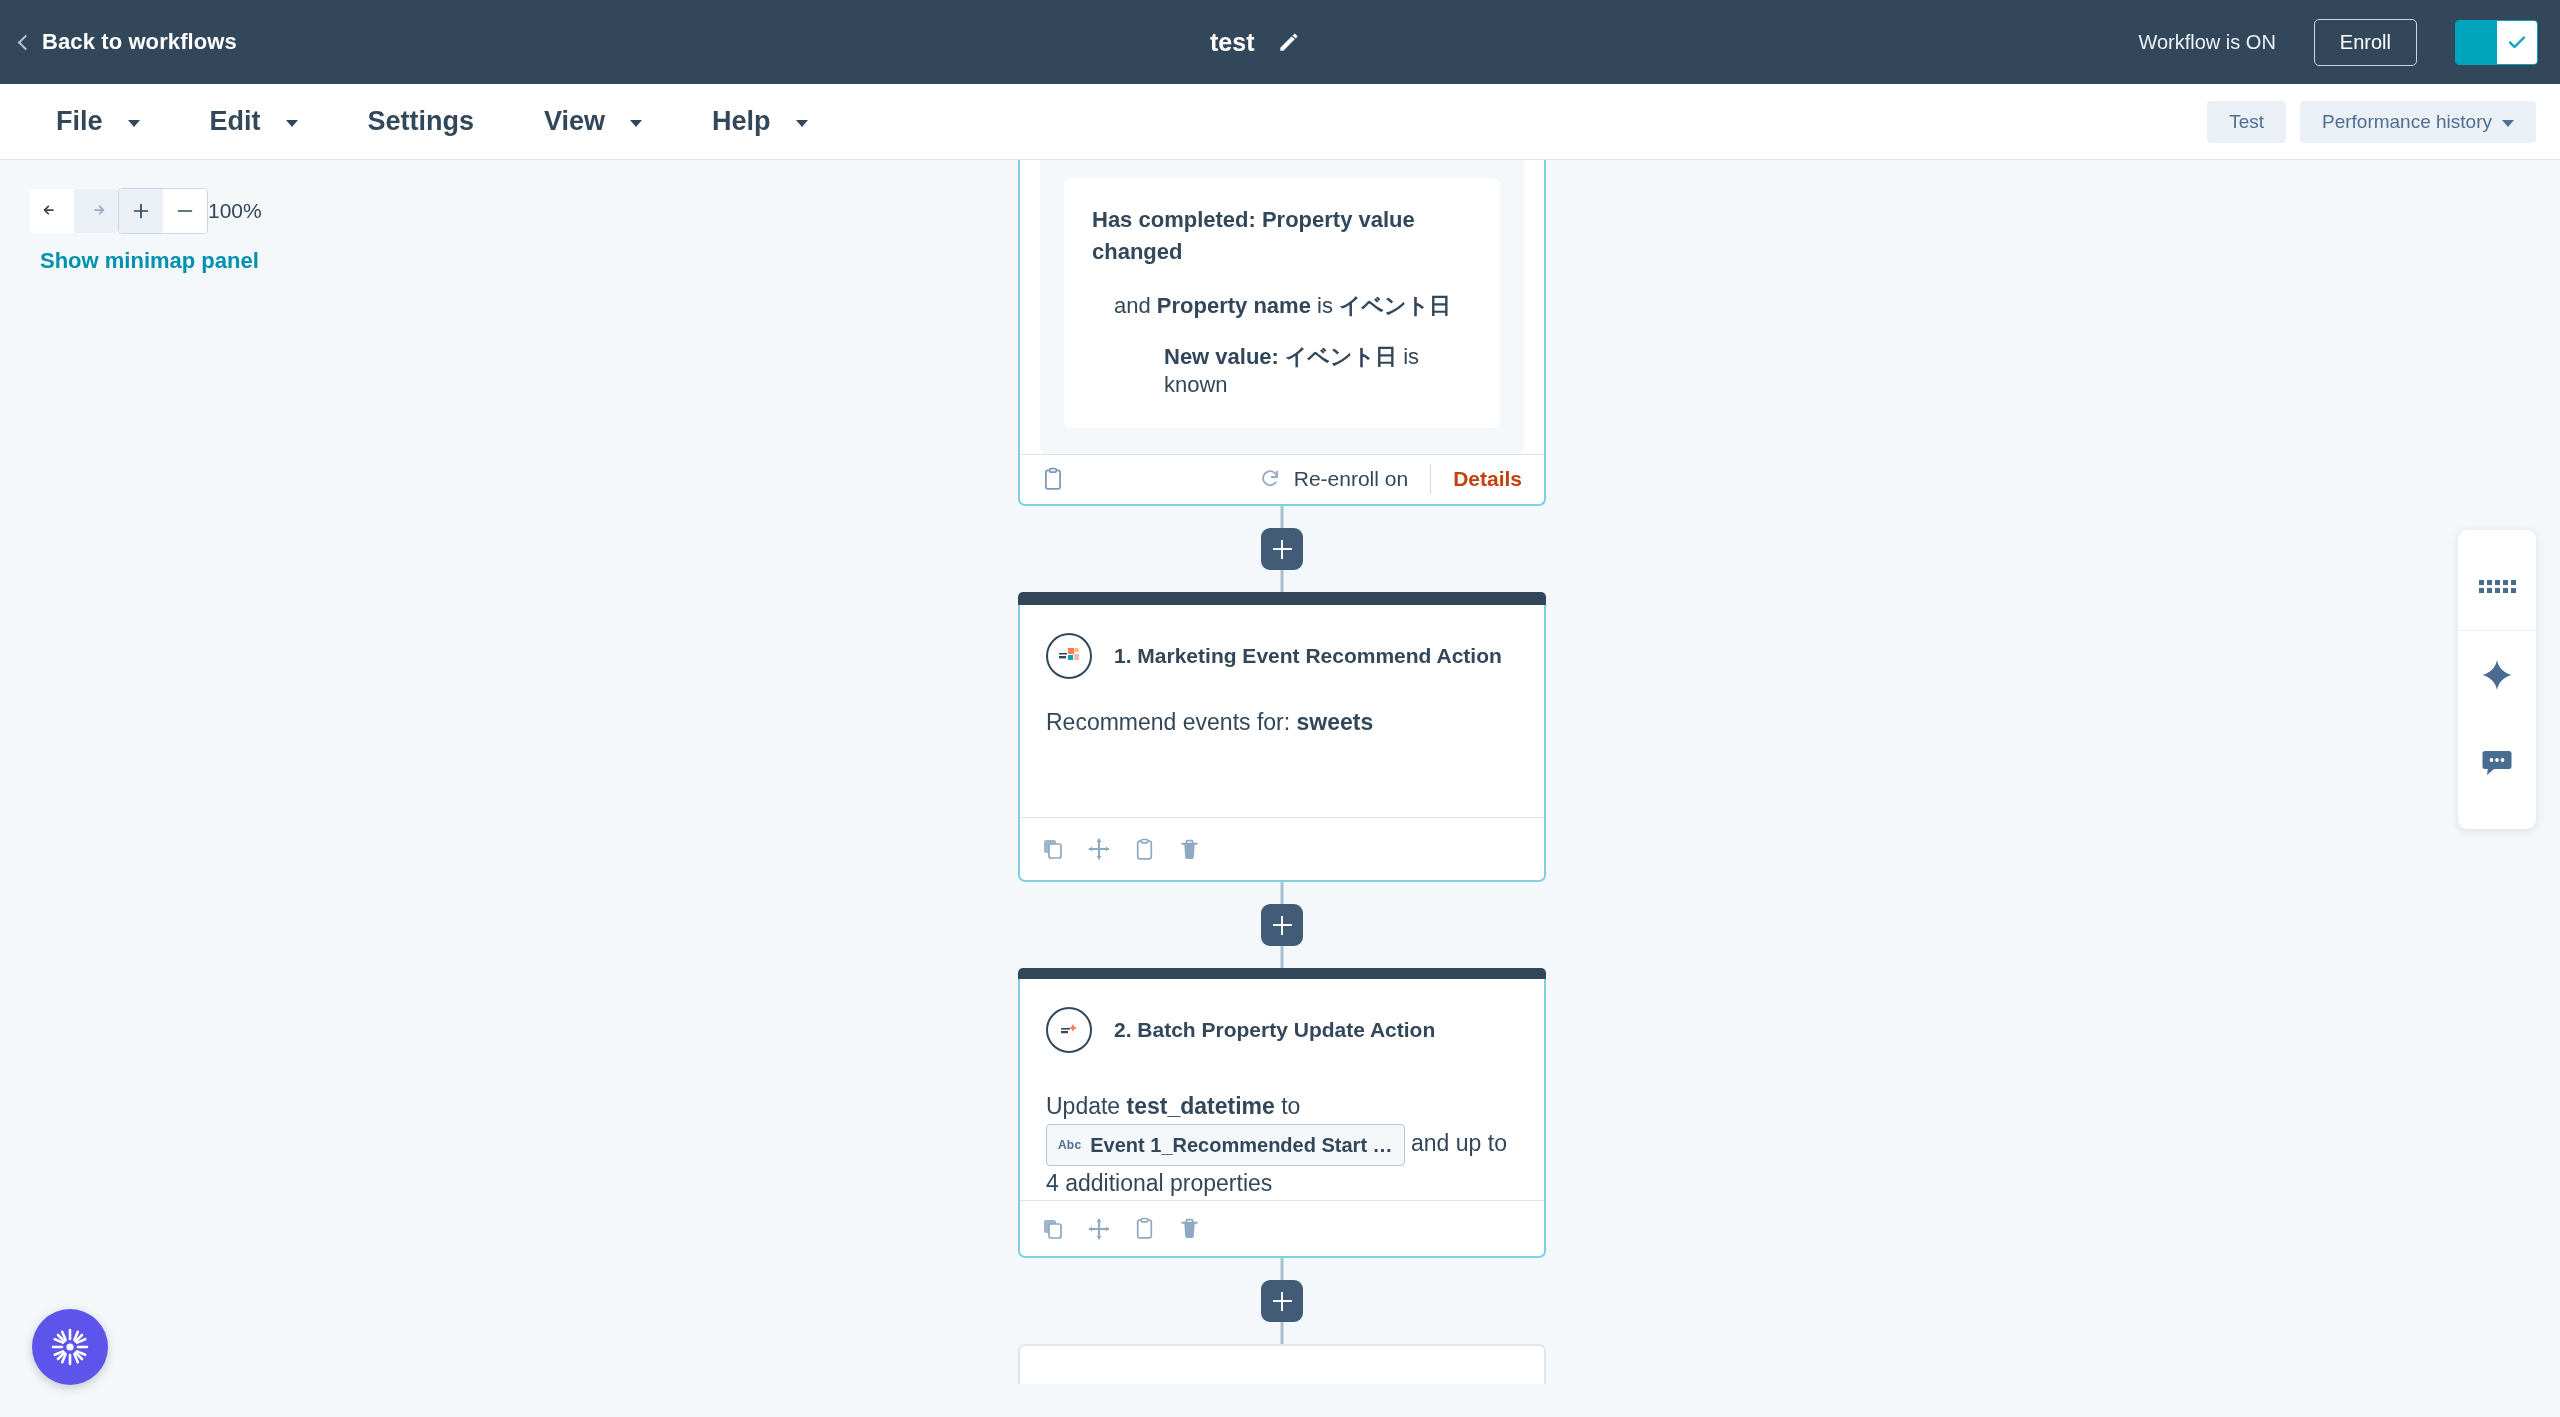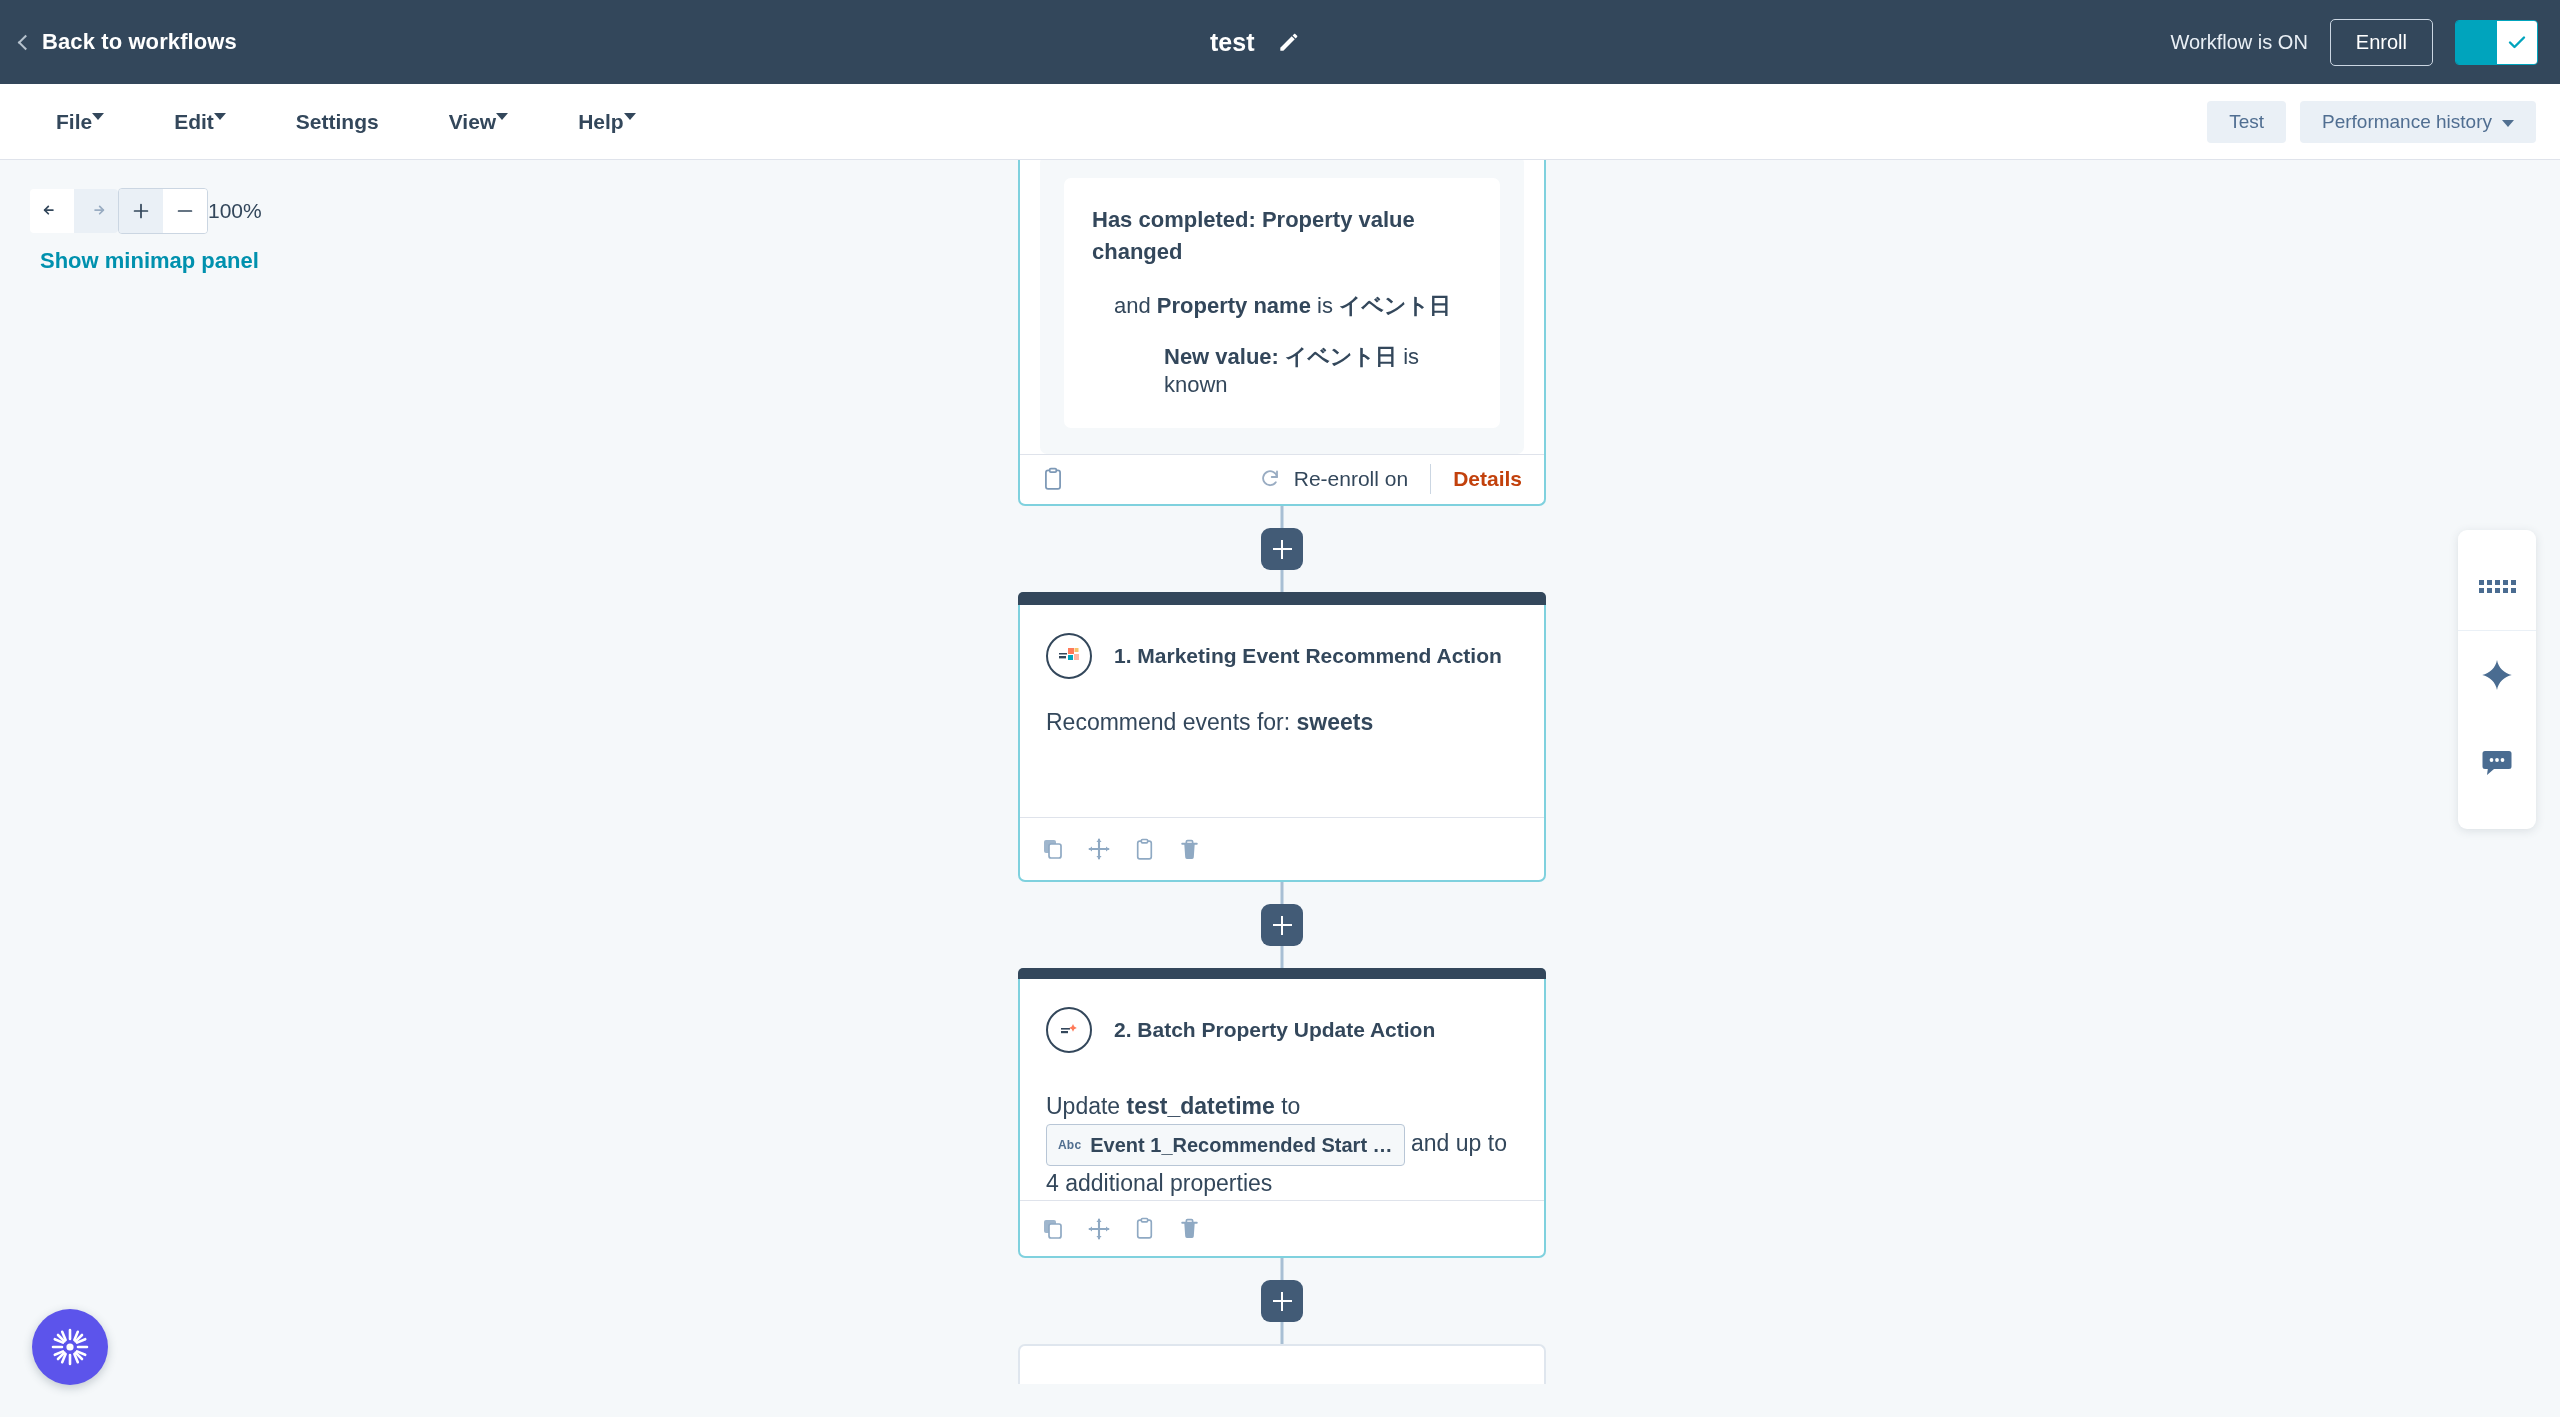--- a/index.html
+++ b/index.html
@@ -33,21 +33,21 @@
     letter-spacing: .1px;
   }
   .title-wrap {
     position: absolute; left: 1210px; top: 0; height: 84px;
     display: flex; align-items: center; gap: 22px;
   }
   .wf-title { color: #fff; font-size: 25px; font-weight: 700; }
   .pencil-btn { cursor: pointer; display: flex; align-items: center; }
   .topright {
     position: absolute; right: 22px; top: 0; height: 84px;
-    display: flex; align-items: center; gap: 22px;
+    display: flex; align-items: center; gap: 38px;
   }
   .wf-status { color: #eaf0f6; font-size: 20px; }
   .enroll-btn {
     border: 1.5px solid #cbd6e2; border-radius: 5px;
     background: transparent; color: #ffffff;
     font-size: 20px; font-family: inherit;
     padding: 11px 25px; cursor: pointer;
   }
   .toggle {
     width: 83px; height: 45px; border-radius: 4px;
@@ -62,22 +62,22 @@
 
   
   .menubar {
     position: absolute; top: 84px; left: 0;
     width: 2560px; height: 76px;
     background: #ffffff;
     border-bottom: 1px solid #dfe3eb;
     display: flex; align-items: center;
   }
   .menu-item {
-    display: flex; gap: 0;
-    color: #33475b; font-size: 21px; font-weight: 700;
+    display: flex; align-items: center; gap: 25px;
+    color: #33475b; font-size: 27px; font-weight: 700;
     cursor: pointer; padding: 8px 14px;
   }
   #menu-file { margin-left: 42px; }
   #menu-edit { margin-left: 42px; }
   #menu-settings { margin-left: 42px; }
   #menu-view { margin-left: 42px; }
   #menu-help { margin-left: 42px; }
   .caret-down {
     width: 0; height: 0;
     border-left: 6px solid transparent;

